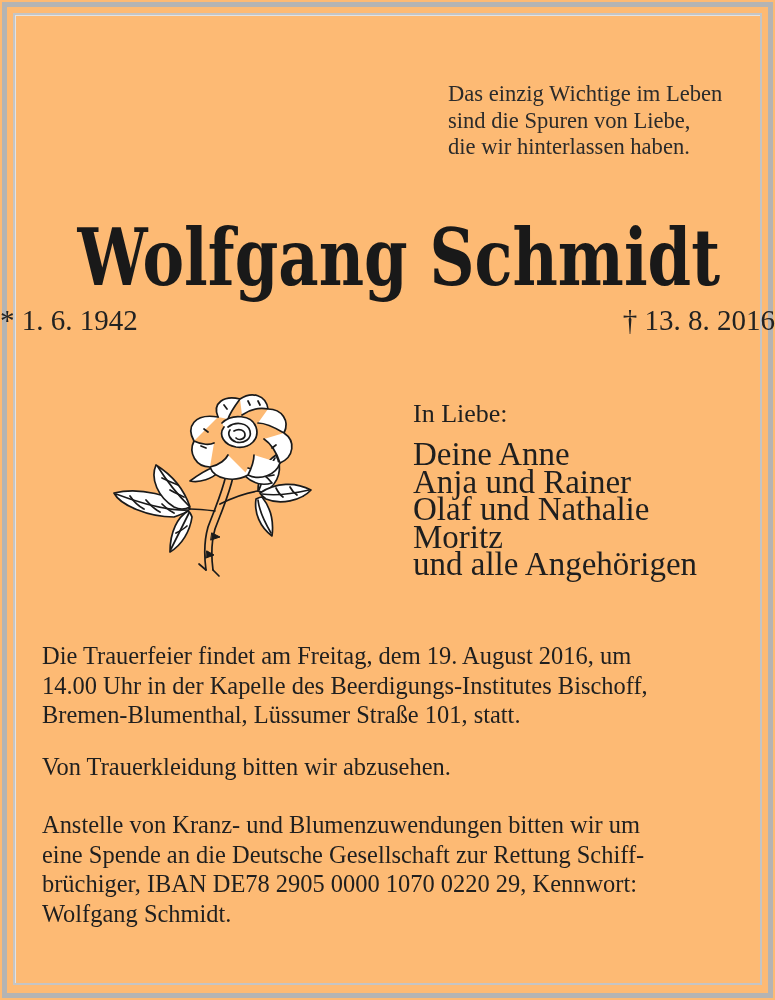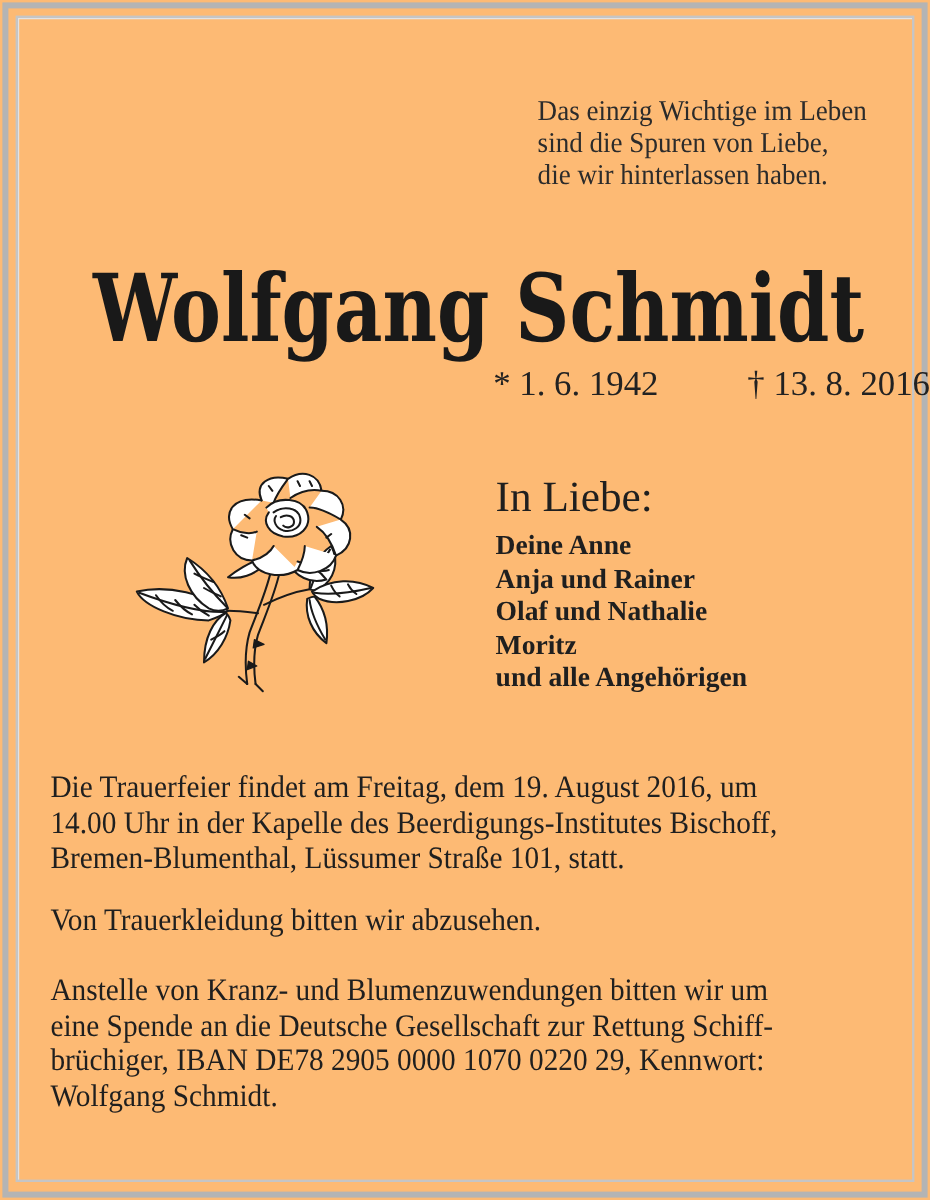--- a/index.html
+++ b/index.html
@@ -35,27 +35,27 @@
     text-align:center;
     font-family:"DejaVu Serif", serif;
     font-weight:bold;
     font-size:78px;line-height:84px;
     color:#191919;
     transform:scaleX(0.80);transform-origin:50% 0;
     white-space:nowrap;
   }
   .dates{
     position:absolute;left:0;top:304px;width:775px;
-    display:flex;justify-content:flex-end;gap:74px;
+    display:flex;justify-content:space-between;gap:74px;
     font-size:29px;color:#222222;
   }
   .rose{position:absolute;left:100px;top:383px;}
   .mourners{position:absolute;left:413px;top:399px;}
-  .mourners .intro{font-size:36px;line-height:30px;margin-bottom:9px;}
-  .mourners .names{font-size:23px;line-height:27.5px;font-weight:bold;margin-top:12px;}
+  .mourners .intro{font-size:26px;line-height:30px;margin-bottom:9px;}
+  .mourners .names{font-size:33px;line-height:27.5px;font-weight:normal;margin-top:12px;}
   .body-par{
     position:absolute;left:42px;width:780px;
     font-size:26px;line-height:29.5px;
   }
   .par-funeral{top:641px;}
   .par-dress{top:752px;}
   .par-donation{top:810px;}
 </style>
 </head>
 <body>

